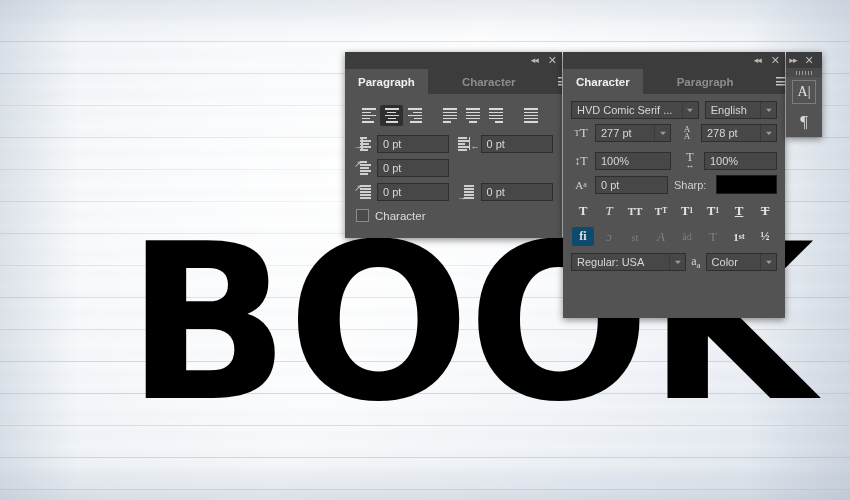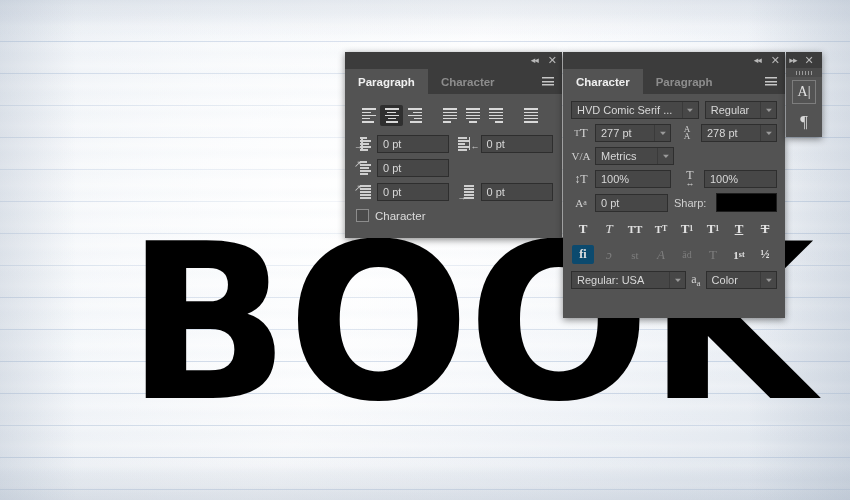--- a/index.html
+++ b/index.html
@@ -85,20 +85,21 @@
     cursor: pointer;
     letter-spacing: -1px;
   }
   .tb-btn.close { font-size: 11px; letter-spacing: 0; }
 
   .ps-tabrow {
     height: 25px;
     background: #3c3c3c;
     display: flex; align-items: stretch;
     position: relative;
+    gap: 21px;
   }
   .ps-tab {
     padding: 0 13px;
     display: flex; align-items: center;
     font-size: 11.5px;
     color: #8d8d8d;
     cursor: pointer;
     font-weight: bold;
   }
   .ps-tab.active {
@@ -437,21 +438,21 @@
     </div>
 
     <div class="ps-body">
 
       <div class="c-row" id="font-row">
         <span class="fld with-caret font">
           <span class="val">HVD Comic Serif ...</span>
           <span class="caret"></span>
         </span>
         <span class="fld with-caret style">
-          <span class="val">Regular</span>
+          <span class="val">English</span>
           <span class="caret"></span>
         </span>
       </div>
 
       <div class="c-row">
         <div class="c-half">
           <span class="c-ico ico-sz"><span class="small">T</span>T</span>
           <span class="fld with-caret">
             <span class="val">277 pt</span>
             <span class="caret"></span>
@@ -462,27 +463,20 @@
             <span class="ico-stack" style="font-size:9px">A<span style="font-size:9px">A</span></span>
           </span>
           <span class="fld with-caret">
             <span class="val">278 pt</span>
             <span class="caret"></span>
           </span>
         </div>
       </div>
 
       <div class="c-row">
-        <div class="c-half">
-          <span class="c-ico" style="font-size:11px">V/A</span>
-          <span class="fld with-caret">
-            <span class="val">Metrics</span>
-            <span class="caret"></span>
-          </span>
-        </div>
       </div>
 
       <div class="c-row">
         <div class="c-half">
           <span class="c-ico" style="font-size:12px">↕T</span>
           <span class="fld">100%</span>
         </div>
         <div class="c-half" style="justify-content:flex-end">
           <span class="c-ico">
             <span class="ico-stack" style="font-size:12px">T<span style="font-size:9px">↔</span></span>

